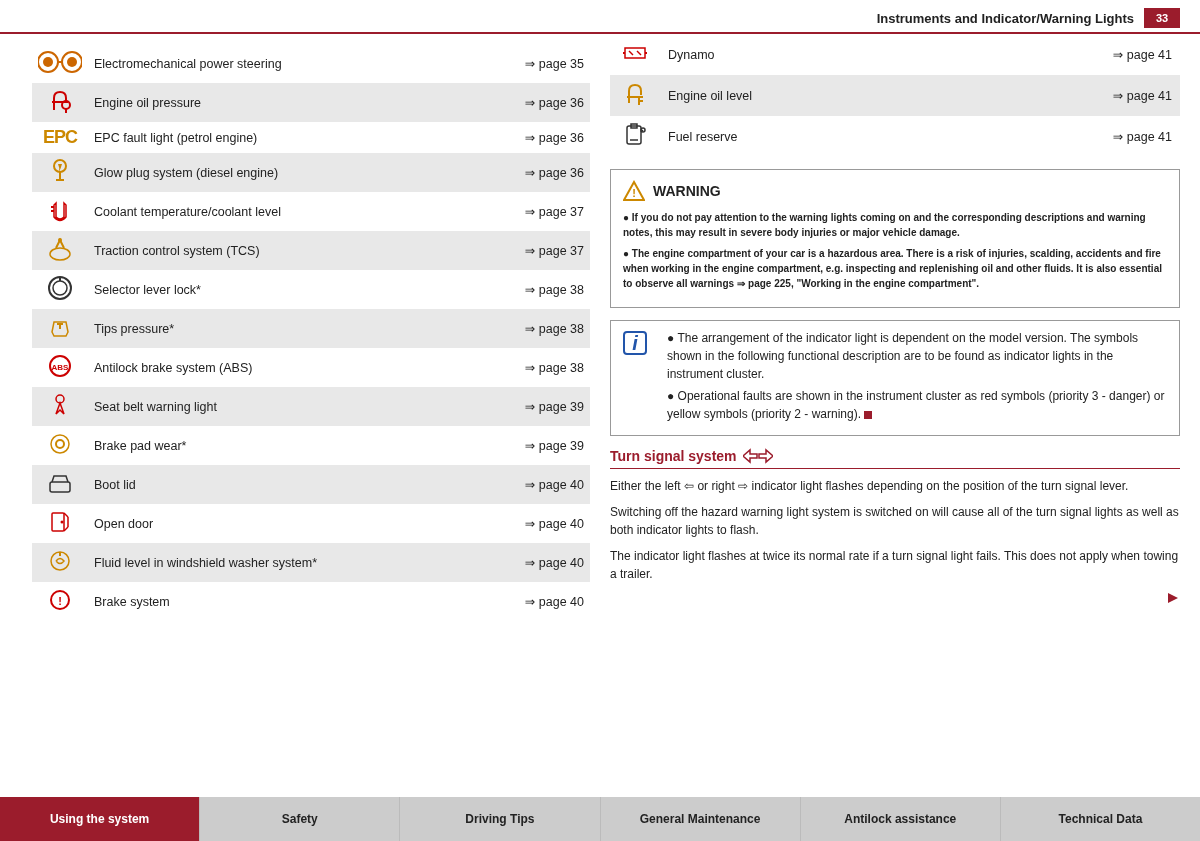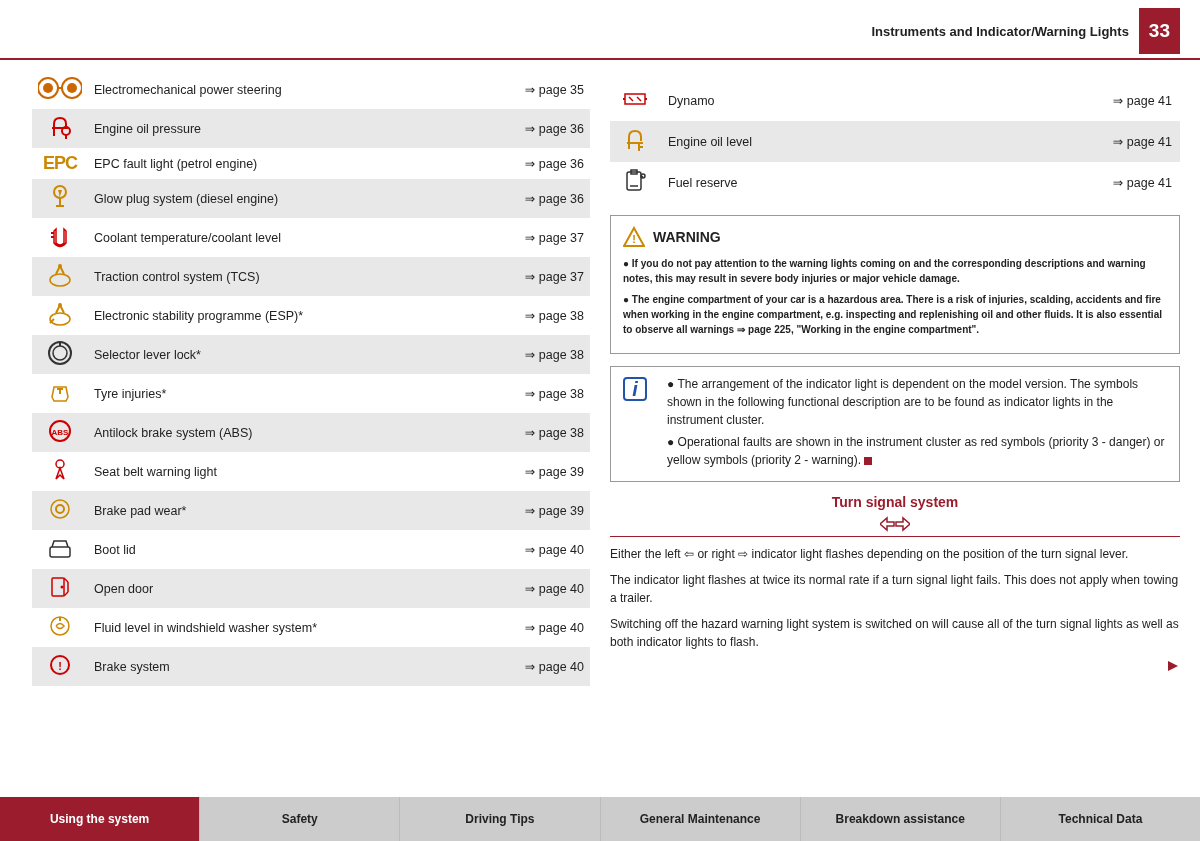--- a/index.html
+++ b/index.html
@@ -23,44 +23,44 @@
     }
     .page-header-title {
       font-size: 13px;
       font-weight: bold;
       color: #222;
       margin-right: 10px;
     }
     .page-number-box {
       background: #9b1c2c;
       color: #fff;
-      font-size: 19px;
-      font-weight: bold;
-      padding: 12px 10px;
+      font-size: 11px;
+      font-weight: bold;
+      padding: 4px 10px;
       min-width: 36px;
       text-align: center;
     }
 
     
     .main-content {
       display: flex;
       height: calc(841px - 38px - 44px);
     }
 
     
     .left-col {
       width: 600px;
       padding: 10px 10px 0 32px;
       overflow: hidden;
     }
 
     
     .right-col {
       flex: 1;
-      padding: 20px 20px 0 10px;
+      padding: 0 20px 0 10px;
       overflow: hidden;
     }
 
     
     .item-table {
       width: 100%;
       border-collapse: collapse;
     }
     .item-table tr {
       border: none;
@@ -184,21 +184,20 @@
     .turn-signal-title {
       color: #9b1c2c;
       font-size: 14px;
       font-weight: bold;
       border-bottom: 1px solid #9b1c2c;
       padding-bottom: 4px;
       margin-bottom: 8px;
       display: flex;
       align-items: center;
       gap: 6px;
-      flex-direction: column;
     }
     .turn-signal-text {
       font-size: 12px;
       line-height: 1.5;
       color: #222;
       margin-bottom: 8px;
     }
 
     
     .footer-nav {
@@ -291,44 +290,34 @@
             <td class="icon-cell"><svg width="28" height="26" viewBox="0 0 28 26">
                 <ellipse cx="14" cy="18" rx="10" ry="6" fill="none" stroke="#cc8800" stroke-width="1.5"></ellipse>
                 <path d="M10 12 L14 4 L18 12" fill="none" stroke="#cc8800" stroke-width="2"></path>
                 <circle cx="14" cy="4" r="2" fill="#cc8800"></circle>
               </svg></td>
             <td class="desc-cell">Traction control system (TCS)</td>
             <td class="page-ref">⇒ page 37</td>
           </tr>
           <tr>
             <td class="icon-cell"><svg width="28" height="26" viewBox="0 0 28 26">
-                <ellipse cx="14" cy="18" rx="10" ry="6" fill="none" stroke="#cc8800" stroke-width="1.5"></ellipse>
-                <path d="M10 12 L14 4 L18 12" fill="none" stroke="#cc8800" stroke-width="2"></path>
-                <circle cx="14" cy="4" r="2" fill="#cc8800"></circle>
-                <line x1="4" y1="22" x2="8" y2="18" stroke="#cc8800" stroke-width="2"></line>
-              </svg></td>
-            <td class="desc-cell">Electronic stability programme (ESP)*</td>
-            <td class="page-ref">⇒ page 38</td>
-          </tr>
-          <tr>
-            <td class="icon-cell"><svg width="28" height="26" viewBox="0 0 28 26">
                 <circle cx="14" cy="13" r="11" fill="none" stroke="#333" stroke-width="2"></circle>
                 <circle cx="14" cy="13" r="7" fill="none" stroke="#333" stroke-width="1.5"></circle>
                 <line x1="14" y1="6" x2="14" y2="2" stroke="#333" stroke-width="2"></line>
               </svg></td>
             <td class="desc-cell">Selector lever lock*</td>
             <td class="page-ref">⇒ page 38</td>
           </tr>
           <tr>
             <td class="icon-cell"><svg width="28" height="26" viewBox="0 0 28 26">
                 <path d="M8 22 L6 18 L8 8 L20 8 L22 18 L20 22Z" fill="none" stroke="#cc8800" stroke-width="1.5"></path>
                 <line x1="14" y1="15" x2="14" y2="10" stroke="#cc8800" stroke-width="2"></line>
                 <line x1="11" y1="10" x2="17" y2="10" stroke="#cc8800" stroke-width="2"></line>
               </svg></td>
-            <td class="desc-cell">Tyre injuries*</td>
+            <td class="desc-cell">Tips pressure*</td>
             <td class="page-ref">⇒ page 38</td>
           </tr>
           <tr>
             <td class="icon-cell"><svg width="28" height="26" viewBox="0 0 28 26">
                 <circle cx="14" cy="13" r="10" fill="none" stroke="#cc0000" stroke-width="2"></circle>
                 <text x="14" y="17" text-anchor="middle" font-size="8" font-weight="bold" fill="#cc0000">ABS</text>
               </svg></td>
             <td class="desc-cell">Antilock brake system (ABS)</td>
             <td class="page-ref">⇒ page 38</td>
           </tr>
@@ -456,32 +445,32 @@
     </div>
 
     <div class="turn-signal-title">
       <span>Turn signal system</span>
       <svg width="30" height="16" viewBox="0 0 30 16">
         <polygon points="0,8 7,2 7,6 14,6 14,10 7,10 7,14" fill="none" stroke="#9b1c2c" stroke-width="1.5"></polygon>
         <polygon points="30,8 23,2 23,6 16,6 16,10 23,10 23,14" fill="none" stroke="#9b1c2c" stroke-width="1.5"></polygon>
       </svg>
     </div>
     <div class="turn-signal-text" id="ts-para-1">Either the left ⇦ or right ⇨ indicator light flashes depending on the position of the turn signal lever.</div>
+    <div class="turn-signal-text" id="ts-para-3">Switching off the hazard warning light system is switched on will cause all of the turn signal lights as well as both indicator lights to flash.</div>
     <div class="turn-signal-text" id="ts-para-2">The indicator light flashes at twice its normal rate if a turn signal light fails. This does not apply when towing a trailer.</div>
-    <div class="turn-signal-text" id="ts-para-3">Switching off the hazard warning light system is switched on will cause all of the turn signal lights as well as both indicator lights to flash.</div>
 
     <div style="text-align:right; margin-top:4px;">
       <svg width="14" height="14" viewBox="0 0 14 14">
         <polygon points="2,2 12,7 2,12" fill="#9b1c2c"></polygon>
       </svg>
     </div>
 
   </div>
 </div>
 
 <div class="footer-nav">
 <div class="footer-nav-item active">Using the system</div>
     <div class="footer-nav-item">Safety</div>
     <div class="footer-nav-item">Driving Tips</div>
     <div class="footer-nav-item">General Maintenance</div>
-    <div class="footer-nav-item">Breakdown assistance</div>
+    <div class="footer-nav-item">Antilock assistance</div>
     <div class="footer-nav-item">Technical Data</div>
   </div>
 
 </body></html>

